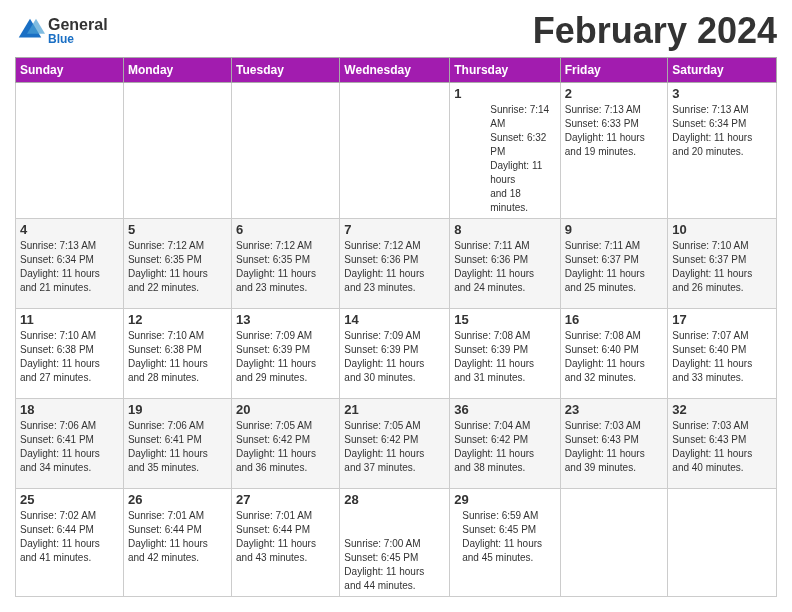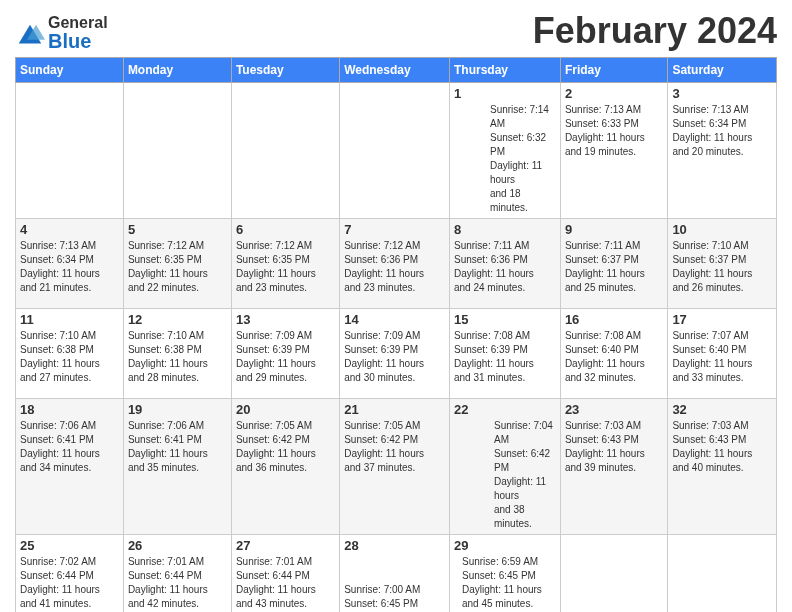--- a/index.html
+++ b/index.html
@@ -25,21 +25,21 @@
       display: flex;
       flex-direction: column;
       line-height: 1;
     }
     .logo-general {
       font-size: 16px;
       font-weight: bold;
       color: #333;
     }
     .logo-blue {
-      font-size: 20px;
+      font-size: 12px;
       font-weight: bold;
       color: #1a6fc4;
     }
     .logo-icon {
       width: 30px;
       height: 30px;
       margin-right: 3px;
     }
     .title-section {
       text-align: right;
@@ -51,21 +51,21 @@
     }
     .location {
       font-size: 14px;
       color: #555;
     }
     .calendar {
       width: 100%;
       border-collapse: collapse;
     }
     .calendar th {
-      background-color: #3b82f6;
+      background-color: #a21caf;
       color: #fff;
       font-size: 12px;
       font-weight: bold;
       padding: 5px 4px;
       text-align: left;
       border: 1px solid #aaa;
     }
     .calendar td {
       border: 1px solid #ccc;
       vertical-align: top;
@@ -278,22 +278,22 @@
 and 36 minutes.</div>
         </td>
         <td>
           <span class="day-num">21</span>
           <div class="cell-info" style="white-space: pre-line;">Sunrise: 7:05 AM
 Sunset: 6:42 PM
 Daylight: 11 hours
 and 37 minutes.</div>
         </td>
         <td>
-          <span class="day-num">22</span>
-          <div class="cell-info" style="white-space: pre-line; margin-left: 40px;">Sunrise: 7:04 AM
+          <span class="day-num">36</span>
+          <div class="cell-info" style="white-space: pre-line;">Sunrise: 7:04 AM
 Sunset: 6:42 PM
 Daylight: 11 hours
 and 38 minutes.</div>
         </td>
         <td>
           <span class="day-num">23</span>
           <div class="cell-info" style="white-space: pre-line;">Sunrise: 7:03 AM
 Sunset: 6:43 PM
 Daylight: 11 hours
 and 39 minutes.</div>

